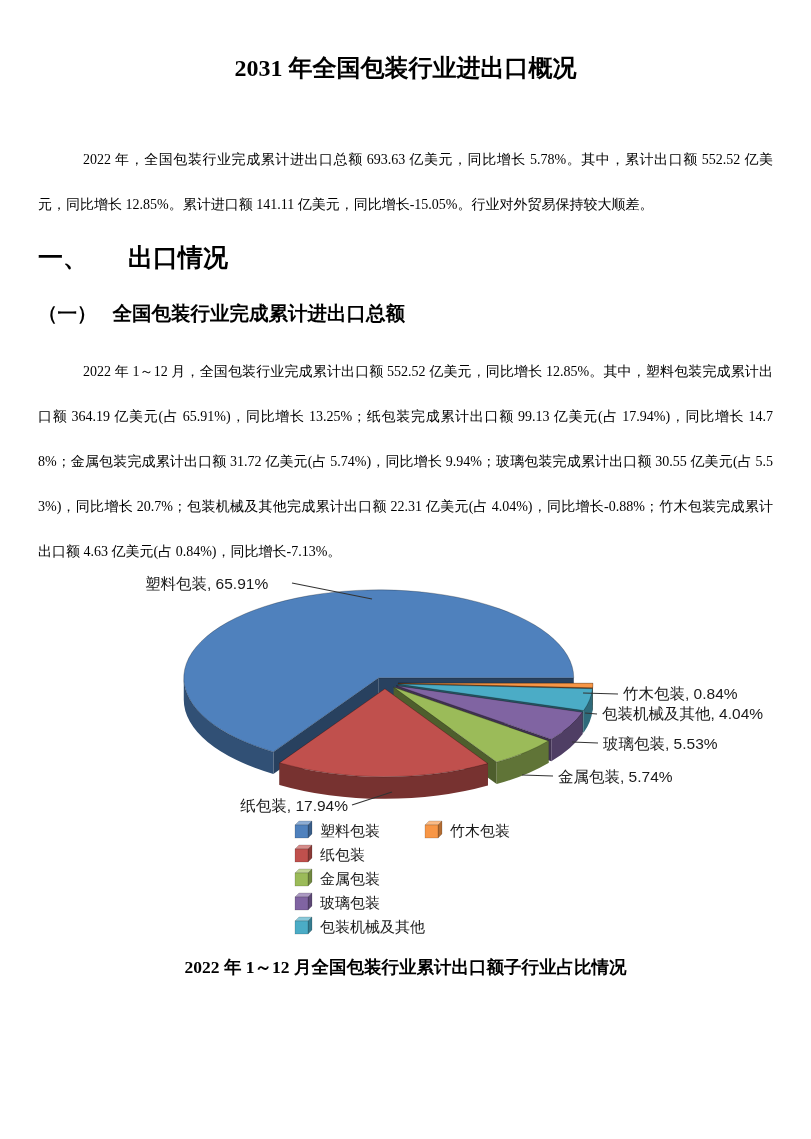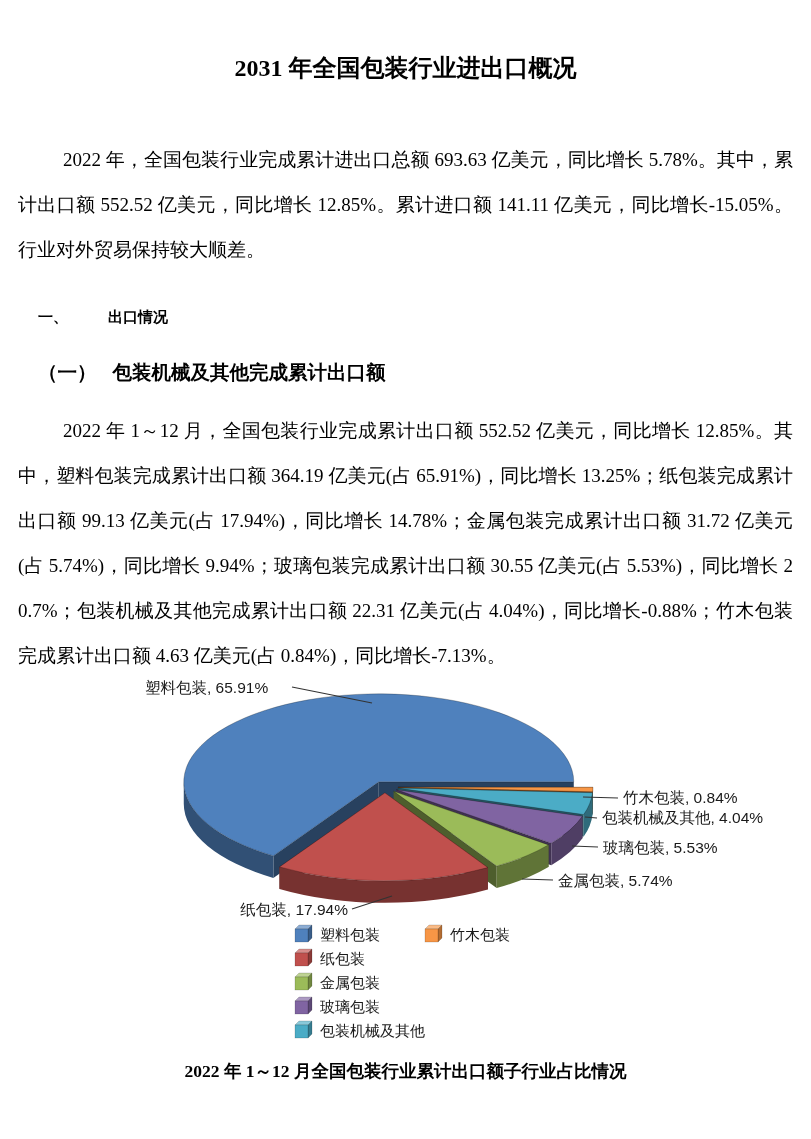--- a/index.html
+++ b/index.html
@@ -6,27 +6,27 @@
   body{width:811px;height:1139px;overflow:hidden;}
   .page{
     position:relative;width:811px;height:1139px;background:#fff;color:#000;
     font-family:"Liberation Serif","DejaVu Serif",serif;
   }
   .doc-title{
     margin:52px 40px 0 40px;text-align:center;
     font-size:24px;line-height:32px;font-weight:bold;
   }
   .par{
-    margin:0 18px;font-size:19px;line-height:45px;text-align:justify;
+    margin:0 38px;font-size:14px;line-height:45px;text-align:justify;
     text-justify:inter-ideograph;word-break:break-all;
   }
   .par-indent{text-indent:45px;}
   .par1{margin-top:53px;}
   .par2{margin-top:22px;}
-  .sec-h{margin:32px 38px 0 38px;font-size:15px;font-weight:bold;line-height:26px;}
+  .sec-h{margin:18px 38px 0 38px;font-size:25px;font-weight:bold;line-height:26px;}
   .sec-h .num{display:inline-block;margin-right:40px;}
   .sub-h{margin:30px 38px 0 38px;font-size:19.5px;font-weight:bold;line-height:26px;}
   .sub-h .num{display:inline-block;margin-right:16px;}
   .chart-wrap{position:relative;margin-top:-19px;height:385px;text-align:center;}
   .chart-wrap svg{display:block;}
   svg text{
     font-family:"Liberation Sans","DejaVu Sans",sans-serif;
     fill:#1a1a1a;
   }
   .caption{
@@ -41,21 +41,21 @@
 
   <h1 class="doc-title">2031 年全国包装行业进出口概况</h1>
 
   <p class="par par-indent par1">2022 年，全国包装行业完成累计进出口总额 693.63 亿美元，同比增长 5.78%。其中，累计出口额 552.52 亿美元，同比增长 12.85%。累计进口额 141.11 亿美元，同比增长-15.05%。行业对外贸易保持较大顺差。</p>
 
   <h2 class="sec-h">
     <span class="num">一、</span><span>出口情况</span>
   </h2>
 
   <h3 class="sub-h">
-    <span class="num">（一）</span><span>包装机械及其他完成累计出口额</span>
+    <span class="num">（一）</span><span>全国包装行业完成累计进出口总额</span>
   </h3>
 
   <p class="par par-indent par2">2022 年 1～12 月，全国包装行业完成累计出口额 552.52 亿美元，同比增长 12.85%。其中，塑料包装完成累计出口额 364.19 亿美元(占 65.91%)，同比增长 13.25%；纸包装完成累计出口额 99.13 亿美元(占 17.94%)，同比增长 14.78%；金属包装完成累计出口额 31.72 亿美元(占 5.74%)，同比增长 9.94%；玻璃包装完成累计出口额 30.55 亿美元(占 5.53%)，同比增长 20.7%；包装机械及其他完成累计出口额 22.31 亿美元(占 4.04%)，同比增长-0.88%；竹木包装完成累计出口额 4.63 亿美元(占 0.84%)，同比增长-7.13%。</p>
 
   <div class="chart-wrap">
     <svg id="chart-svg" width="811" height="385" viewBox="0 0 811 385">
         <g>
           <path d="M378.769437311287,122.8510302289105 L273.35384827586273,196.88405855443693 L273.35384827586273,218.88405855443693 L378.769437311287,144.8510302289105 Z" fill="rgb(40,65,95)"></path>
           <path d="M378.769437311287,122.8510302289105 L573.769437311287,122.85103022891047 L573.769437311287,144.85103022891047 L378.769437311287,144.8510302289105 Z" fill="rgb(40,65,95)"></path>
           <path d="M273.35384827586273,196.88405855443693 A195 88 0 0 1 183.769437311287,122.85103022891052 L183.769437311287,144.85103022891053 A195 88 0 0 0 273.35384827586273,218.88405855443693 Z" fill="rgb(49,80,117)"></path>

